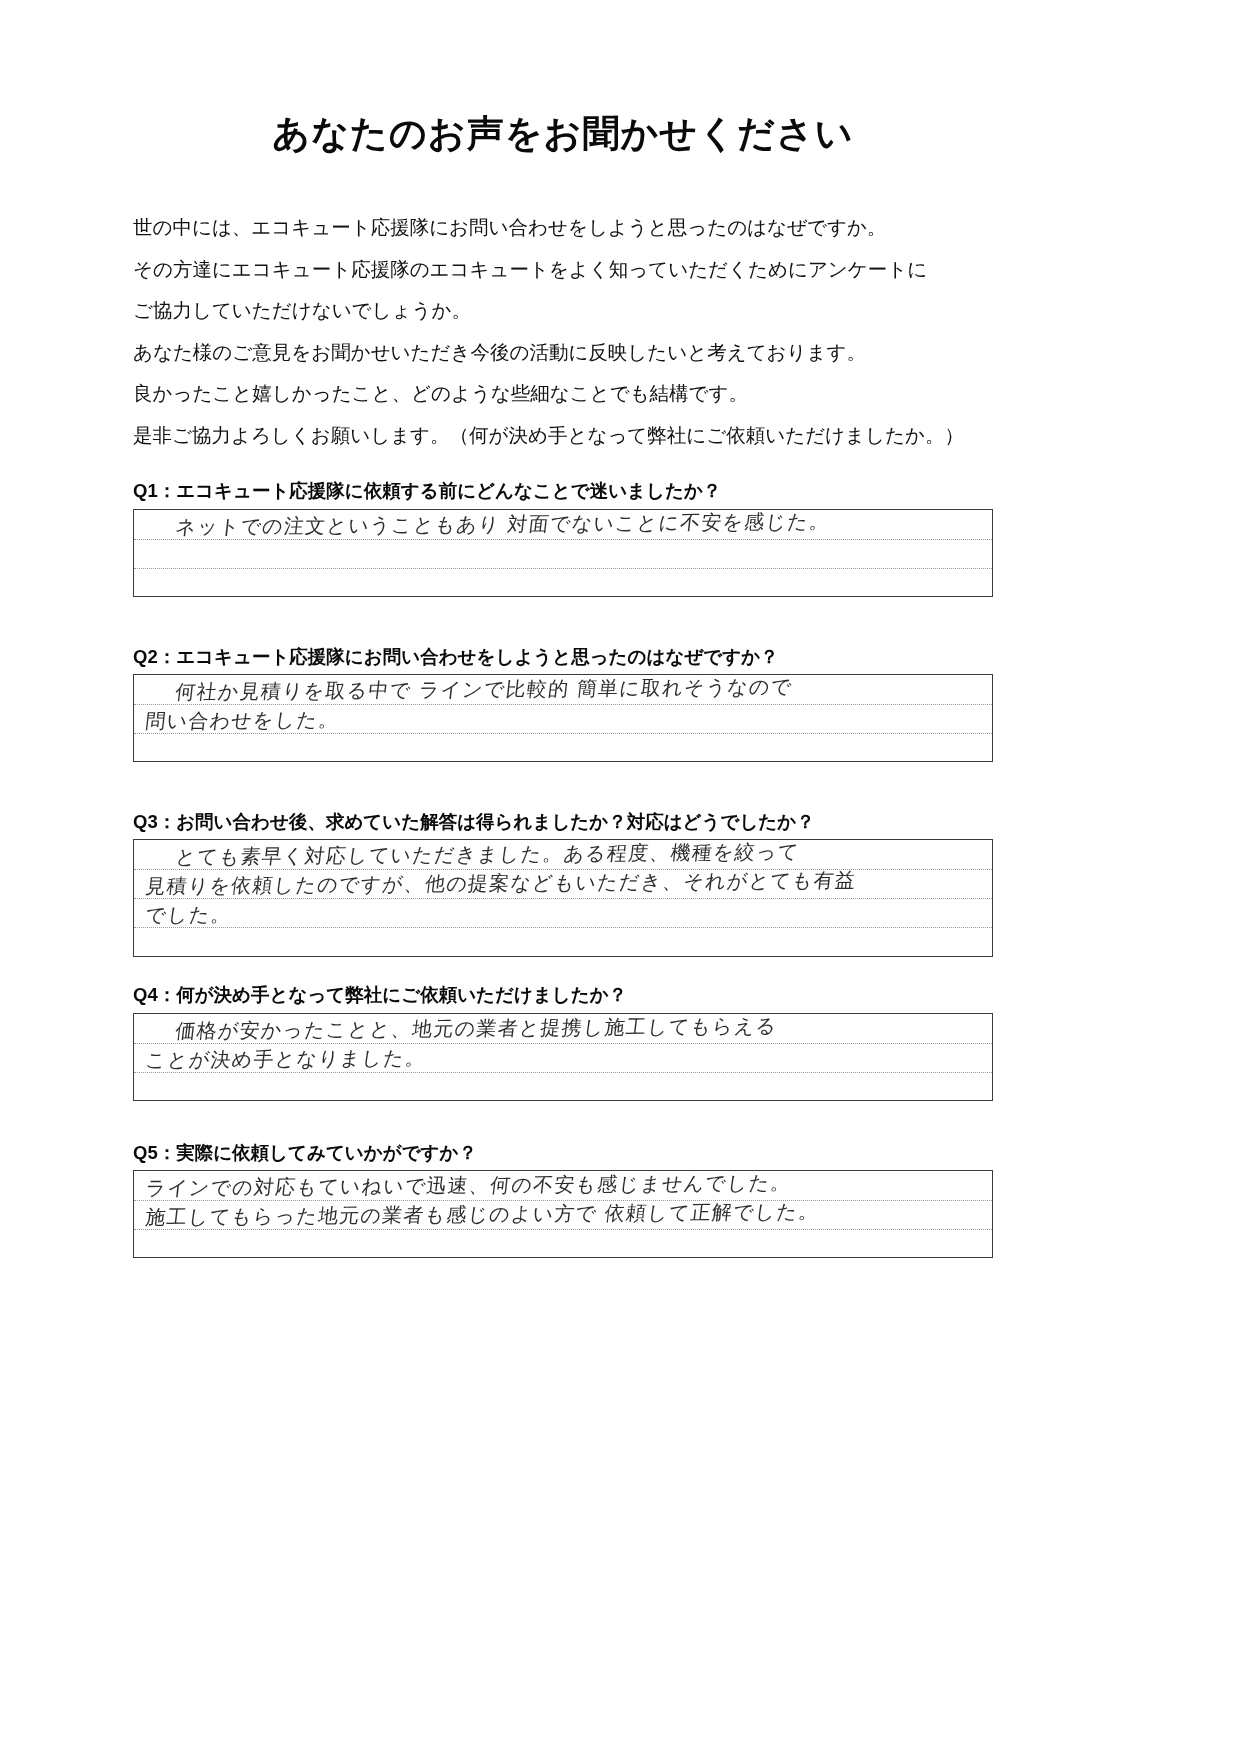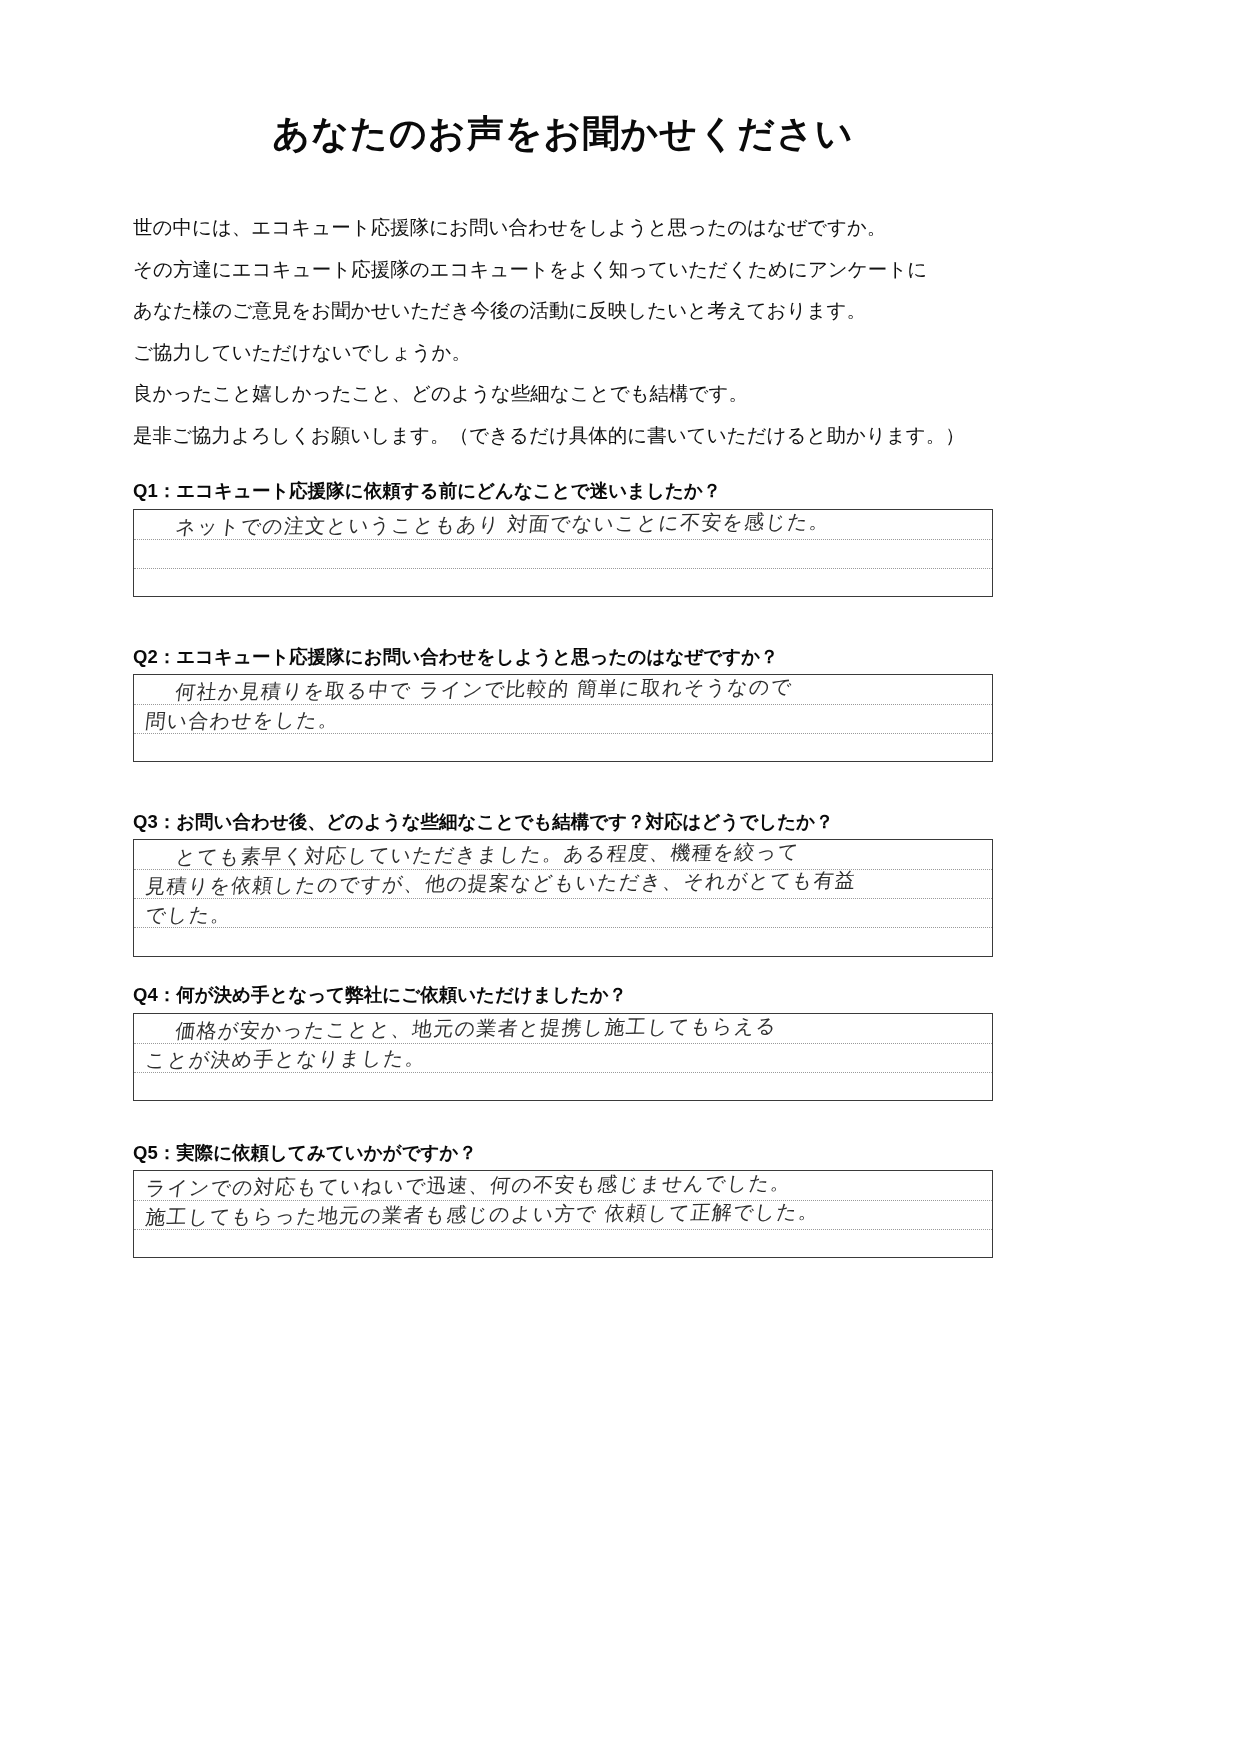--- a/index.html
+++ b/index.html
@@ -105,24 +105,24 @@
 <body>
 
 <div class="page">
   <div class="sheet">
 
     <h1 class="doc-title">あなたのお声をお聞かせください</h1>
 
     <div class="intro">
       <div class="intro-line">世の中には、エコキュート応援隊にお問い合わせをしようと思ったのはなぜですか。</div>
       <div class="intro-line">その方達にエコキュート応援隊のエコキュートをよく知っていただくためにアンケートに</div>
+      <div class="intro-line">ご協力していただけないでしょうか。</div>
       <div class="intro-line">あなた様のご意見をお聞かせいただき今後の活動に反映したいと考えております。</div>
-      <div class="intro-line">ご協力していただけないでしょうか。</div>
       <div class="intro-line">良かったこと嬉しかったこと、どのような些細なことでも結構です。</div>
-      <div class="intro-line">是非ご協力よろしくお願いします。（できるだけ具体的に書いていただけると助かります。）</div>
+      <div class="intro-line">是非ご協力よろしくお願いします。（何が決め手となって弊社にご依頼いただけましたか。）</div>
     </div>
 
     <div class="qblock" style="margin-top:36px;">
       <div class="q-heading">Q1：エコキュート応援隊に依頼する前にどんなことで迷いましたか？</div>
       <div class="answer-box box-h4">
         <div class="rule" style="top:29px;"></div>
         <div class="rule" style="top:58px;"></div>
         <div class="hw-line hw-indent" style="top:4px;left:14px;">ネットでの注文ということもあり 対面でないことに不安を感じた。</div>
         <div class="hw-line" style="top:33px;left:14px;"></div>
         <div class="hw-line" style="top:62px;left:14px;"></div>
@@ -134,21 +134,21 @@
       <div class="answer-box box-h3">
         <div class="rule" style="top:29px;"></div>
         <div class="rule" style="top:58px;"></div>
         <div class="hw-line hw-indent" style="top:4px;left:14px;">何社か見積りを取る中で ラインで比較的 簡単に取れそうなので</div>
         <div class="hw-line" style="top:33px;left:10px;">問い合わせをした。</div>
         <div class="hw-line" style="top:62px;left:14px;"></div>
       </div>
     </div>
 
     <div class="qblock" style="margin-top:50px;">
-      <div class="q-heading">Q3：お問い合わせ後、どのような些細なことでも結構です？対応はどうでしたか？</div>
+      <div class="q-heading">Q3：お問い合わせ後、求めていた解答は得られましたか？対応はどうでしたか？</div>
       <div class="answer-box box-h3b">
         <div class="rule" style="top:29px;"></div>
         <div class="rule" style="top:58px;"></div>
         <div class="rule" style="top:87px;"></div>
         <div class="hw-line hw-indent" style="top:4px;left:14px;">とても素早く対応していただきました。ある程度、機種を絞って</div>
         <div class="hw-line" style="top:33px;left:10px;">見積りを依頼したのですが、他の提案などもいただき、それがとても有益</div>
         <div class="hw-line" style="top:62px;left:10px;">でした。</div>
       </div>
     </div>
 

